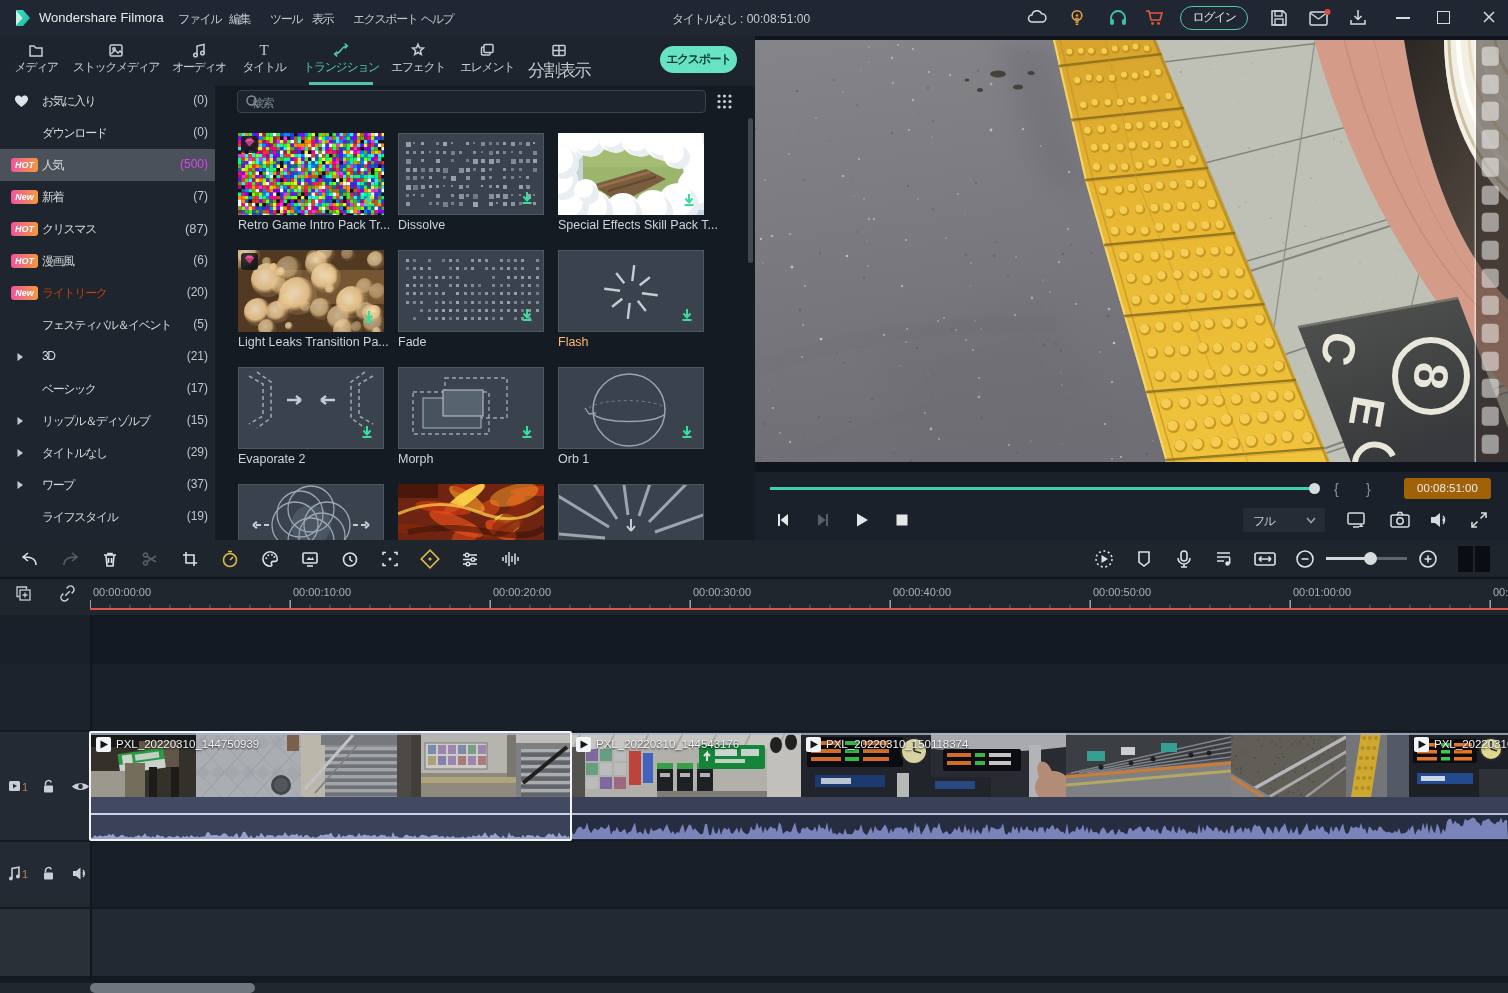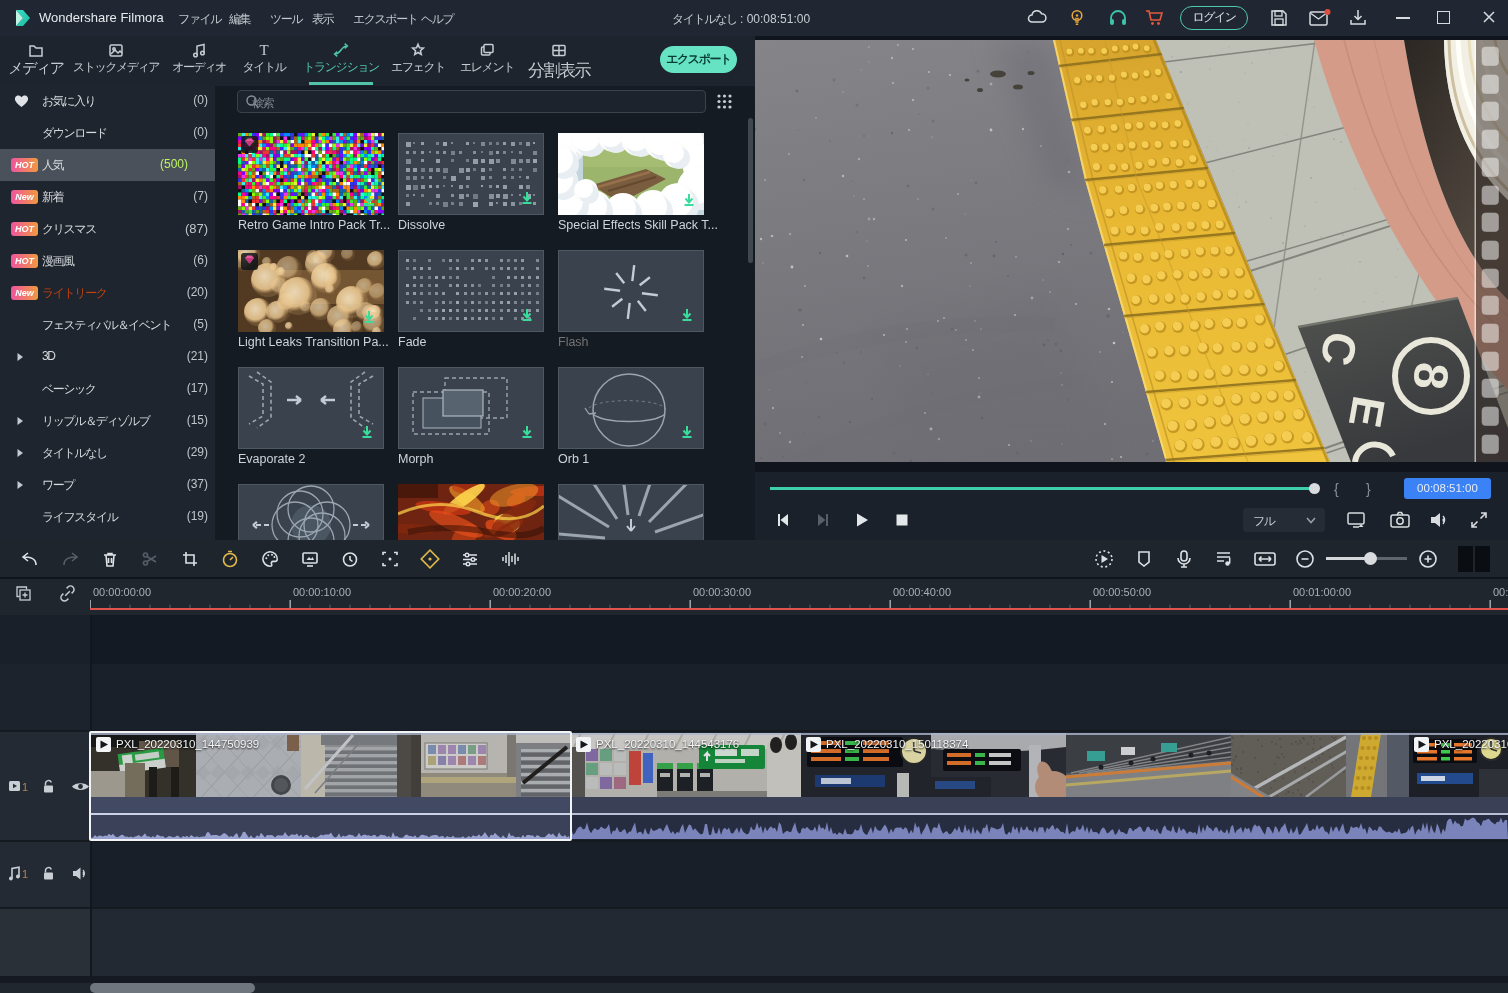--- a/index.html
+++ b/index.html
@@ -82,21 +82,21 @@
     <svg width="24" height="24" viewBox="0 0 24 24" style="">
       <path d="M7 7 L17 17 M17 7 L7 17" stroke="#d7dbdf" stroke-width="1.5"></path>
     </svg>
   </div>
 <div class="ab" style="left:0;top:36px;width:1508px;height:50px;background:#1e242e"></div>
 <div style="position:absolute;left:28px;top:42px;width:16px;height:16px;">
     <svg width="16" height="16" viewBox="0 0 16 16" style="">
       <path d="M2 4 h4 l2 2 h6 v8 h-12 Z" stroke="#c6ccd2" stroke-width="1.5" fill="none"></path>
     </svg>
   </div>
-<div class="ab cjk" style="left:36px;top:59px;transform:translateX(-50%);font-size:15px;color:#c6ccd2;white-space:nowrap">メディア</div>
+<div class="ab cjk" style="left:36px;top:59px;transform:translateX(-50%);font-size:12px;color:#c6ccd2;white-space:nowrap">メディア</div>
 <div style="position:absolute;left:108px;top:42px;width:16px;height:16px;">
     <svg width="16" height="16" viewBox="0 0 16 16" style="">
       <rect x="2" y="3" width="12" height="11" rx="1.5" stroke="#c6ccd2" stroke-width="1.5" fill="none"></rect>
       <circle cx="6" cy="7" r="1.2" stroke="#c6ccd2" stroke-width="1.5" fill="none"></circle>
       <path d="M3 12 l4-4 3 3 2-2 2 2" stroke="#c6ccd2" stroke-width="1.5" fill="none"></path>
     </svg>
   </div>
 <div class="ab cjk" style="left:116px;top:59px;transform:translateX(-50%);font-size:12px;color:#c6ccd2;white-space:nowrap">ストックメディア</div>
 <div style="position:absolute;left:191px;top:42px;width:16px;height:16px;">
     <svg width="16" height="16" viewBox="0 0 16 16" style="">
@@ -151,21 +151,21 @@
 <div class="ab cjk" style="left:42px;top:93px;font-size:12px;color:#d6dade">お気に入り</div>
 <div class="ab" style="right:1300px;top:93px;width:0"></div>
 <div class="ab" style="left:160px;top:93px;width:48px;text-align:right;font-size:12px;color:#c0c6cc">(0)</div>
 <div class="ab cjk" style="left:42px;top:125px;font-size:12px;color:#d6dade">ダウンロード</div>
 <div class="ab" style="right:1300px;top:125px;width:0"></div>
 <div class="ab" style="left:160px;top:125px;width:48px;text-align:right;font-size:12px;color:#c0c6cc">(0)</div>
 <div class="ab" style="left:0;top:149px;width:215px;height:32px;background:#4a515a"></div>
 <div class="ab" style="left:11px;top:158px;width:27px;height:14px;border-radius:3px;background:linear-gradient(90deg,#f0549e,#f09a3e);color:#fff;font-size:9px;font-style:italic;font-weight:bold;text-align:center;line-height:14px">HOT</div>
 <div class="ab cjk" style="left:42px;top:157px;font-size:12px;color:#d6dade">人気</div>
 <div class="ab" style="right:1300px;top:157px;width:0"></div>
-<div class="ab" style="left:160px;top:157px;width:48px;text-align:left;font-size:12px;color:#bef264">(500)</div>
+<div class="ab" style="left:160px;top:157px;width:48px;text-align:right;font-size:12px;color:#d946ef">(500)</div>
 <div class="ab" style="left:11px;top:190px;width:27px;height:14px;border-radius:3px;background:linear-gradient(90deg,#f0549e,#f09a3e);color:#fff;font-size:9px;font-style:italic;font-weight:bold;text-align:center;line-height:14px">New</div>
 <div class="ab cjk" style="left:42px;top:189px;font-size:12px;color:#d6dade">新着</div>
 <div class="ab" style="right:1300px;top:189px;width:0"></div>
 <div class="ab" style="left:160px;top:189px;width:48px;text-align:right;font-size:12px;color:#c0c6cc">(7)</div>
 <div class="ab" style="left:11px;top:222px;width:27px;height:14px;border-radius:3px;background:linear-gradient(90deg,#f0549e,#f09a3e);color:#fff;font-size:9px;font-style:italic;font-weight:bold;text-align:center;line-height:14px">HOT</div>
 <div class="ab cjk" style="left:42px;top:221px;font-size:12px;color:#d6dade">クリスマス</div>
 <div class="ab" style="right:1300px;top:221px;width:0"></div>
 <div class="ab" style="left:160px;top:221px;width:48px;text-align:right;font-size:13px;color:#c0c6cc">(87)</div>
 <div class="ab" style="left:11px;top:254px;width:27px;height:14px;border-radius:3px;background:linear-gradient(90deg,#f0549e,#f09a3e);color:#fff;font-size:9px;font-style:italic;font-weight:bold;text-align:center;line-height:14px">HOT</div>
 <div class="ab cjk" style="left:42px;top:253px;font-size:12px;color:#d6dade">漫画風</div>
@@ -1777,21 +1777,21 @@
       <line x1="138" y1="-12" x2="90" y2="37" stroke="#9aa5af" stroke-width="3"></line>
       <line x1="161" y1="24" x2="96" y2="47" stroke="#9aa5af" stroke-width="3"></line>
       <path d="M72 34 v12 m0 0 l-4-5 m4 5 l4-5" stroke="#c3ccd4" stroke-width="2" fill="none"></path>
     </svg>
   </div>
 <div class="ab" style="left:238px;top:218px;font-size:12.5px;color:#cfd4d9">Retro Game Intro Pack Tr...</div>
 <div class="ab" style="left:398px;top:218px;font-size:12.5px;color:#cfd4d9">Dissolve</div>
 <div class="ab" style="left:558px;top:218px;font-size:12.5px;color:#cfd4d9">Special Effects Skill Pack T...</div>
 <div class="ab" style="left:238px;top:335px;font-size:12.5px;color:#cfd4d9">Light Leaks Transition Pa...</div>
 <div class="ab" style="left:398px;top:335px;font-size:12.5px;color:#cfd4d9">Fade</div>
-<div class="ab" style="left:558px;top:335px;font-size:12.5px;color:#737373">Flash</div>
+<div class="ab" style="left:558px;top:335px;font-size:12.5px;color:#fdba74">Flash</div>
 <div class="ab" style="left:238px;top:452px;font-size:12.5px;color:#cfd4d9">Evaporate 2</div>
 <div class="ab" style="left:398px;top:452px;font-size:12.5px;color:#cfd4d9">Morph</div>
 <div class="ab" style="left:558px;top:452px;font-size:12.5px;color:#cfd4d9">Orb 1</div>
 <div class="ab" style="left:755px;top:36px;width:753px;height:504px;background:#10151d"></div>
 <div class="ab" style="left:755px;top:472px;width:753px;height:68px;background:#1a212a"></div>
 <div style="position:absolute;left:755px;top:40px;width:753px;height:422px;overflow:hidden;">
     <svg width="753" height="422" viewBox="0 0 753 422" style="">
       <defs>
         <linearGradient id="ag" x1="0" y1="0" x2="0.25" y2="1">
           <stop offset="0" stop-color="#858489"></stop>
@@ -2505,21 +2505,21 @@
       <rect x="727" y="312" width="16.5" height="18.5" rx="3.5" fill="#ffffff" opacity="0.5" stroke="#ffffff" stroke-opacity="0.6"></rect>
       <rect x="727" y="339" width="16.5" height="18.5" rx="3.5" fill="#ffffff" opacity="0.5" stroke="#ffffff" stroke-opacity="0.6"></rect>
       <rect x="727" y="367" width="16.5" height="18.5" rx="3.5" fill="#ffffff" opacity="0.5" stroke="#ffffff" stroke-opacity="0.6"></rect>
       <rect x="727" y="395" width="16.5" height="18.5" rx="3.5" fill="#ffffff" opacity="0.5" stroke="#ffffff" stroke-opacity="0.6"></rect>
     </svg>
   </div>
 <div class="ab" style="left:770px;top:487px;width:545px;height:2.5px;background:#3ed0ab"></div>
 <div class="ab" style="left:1309px;top:483px;width:11px;height:11px;border-radius:50%;background:#d8dcdf"></div>
 <div class="ab" style="left:1334px;top:481px;font-size:14px;color:#8a9097">{</div>
 <div class="ab" style="left:1366px;top:481px;font-size:14px;color:#8a9097">}</div>
-<div style="position:absolute;left:1404px;top:478px;width:87px;height:21px;background:#3b82f6;border-radius:3px;color:#e8ebee;font-size:11.5px;text-align:center;line-height:21px;">00:08:51:00</div>
+<div style="position:absolute;left:1404px;top:478px;width:87px;height:21px;background:#a16207;border-radius:3px;color:#e8ebee;font-size:11.5px;text-align:center;line-height:21px;">00:08:51:00</div>
 <div style="position:absolute;left:774px;top:511px;width:18px;height:18px;">
     <svg width="18" height="18" viewBox="0 0 18 18" style="">
       <path d="M5 3 v12" stroke="#e4e7ea" stroke-width="2"></path>
       <path d="M14 3 L6.5 9 L14 15 Z" fill="#e4e7ea"></path>
     </svg>
   </div>
 <div style="position:absolute;left:814px;top:511px;width:18px;height:18px;">
     <svg width="18" height="18" viewBox="0 0 18 18" style="">
       <path d="M4 3 L11.5 9 L4 15 Z" fill="#565f69"></path>
       <path d="M13 3 v12" stroke="#565f69" stroke-width="2"></path>

